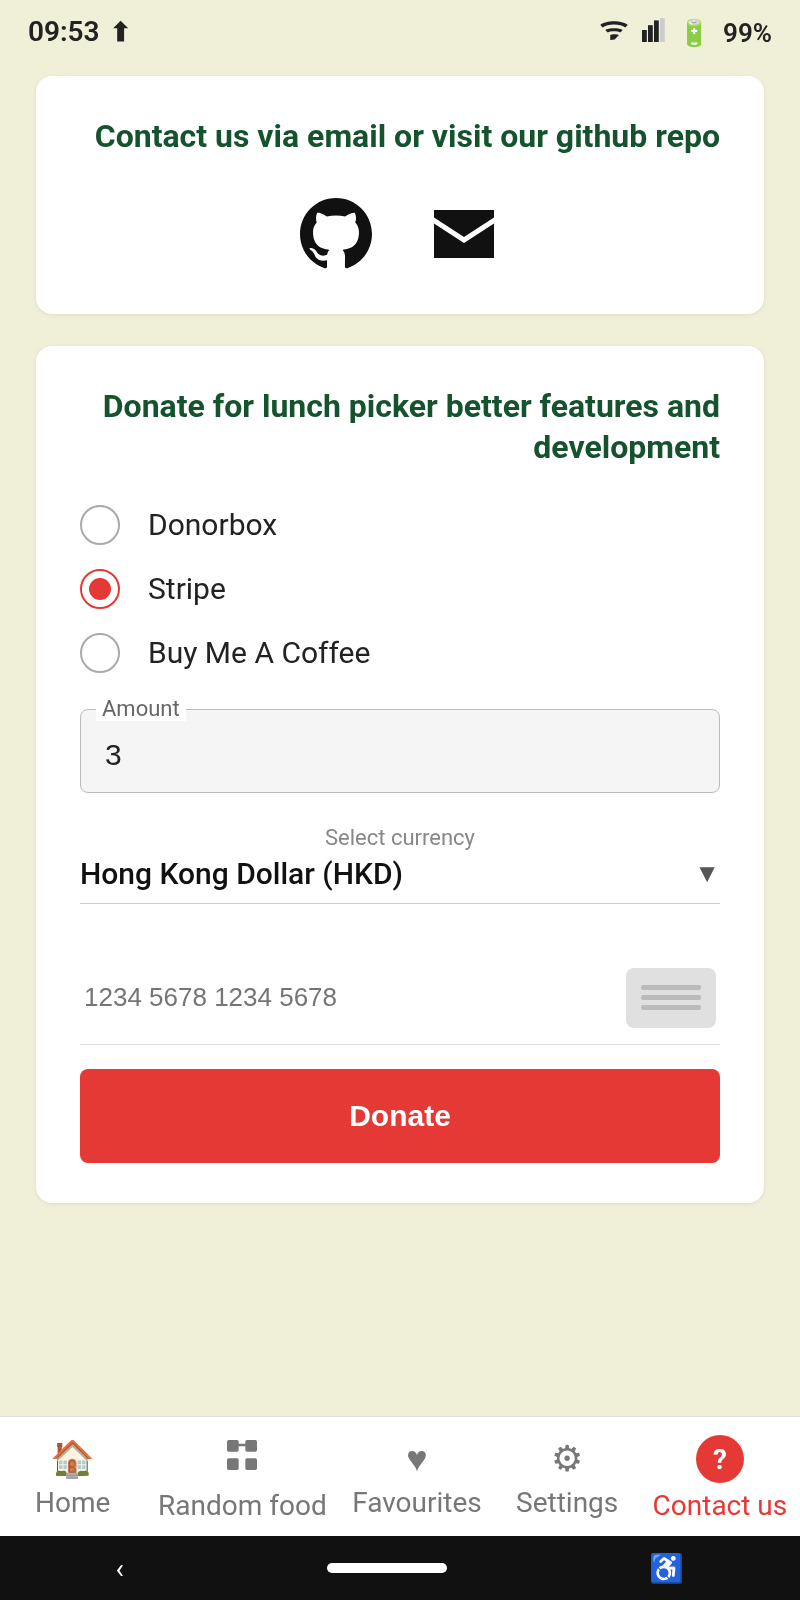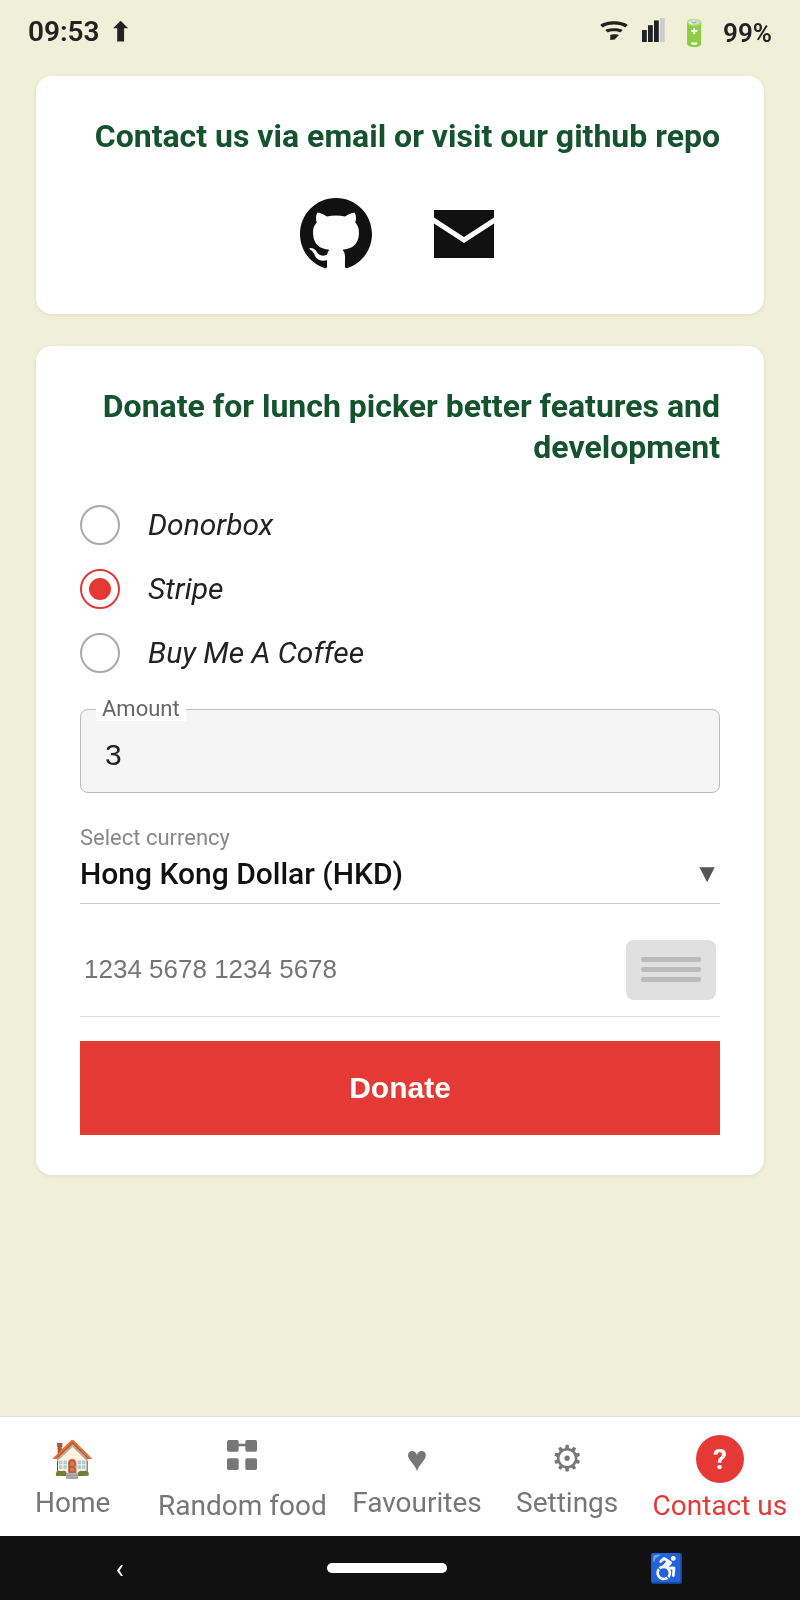--- a/index.html
+++ b/index.html
@@ -90,21 +90,20 @@
       height: 72px;
       fill: #111;
     }
 
     
     .radio-group {
       display: flex;
       flex-direction: column;
       gap: 24px;
       margin-bottom: 36px;
-      font-style: italic;
     }
     .radio-option {
       display: flex;
       align-items: center;
       gap: 28px;
       cursor: pointer;
     }
     .radio-circle {
       width: 40px;
       height: 40px;
@@ -153,21 +152,22 @@
       border-radius: 8px;
       background: #f5f5f5;
       padding: 28px 24px 20px 24px;
       font-size: 30px;
       color: #222;
       outline: none;
     }
 
     
     .currency-section {
-      margin-bottom: 20px;
+      margin-bottom: 48px;
+      text-align: center;
     }
     .currency-label {
       font-size: 22px;
       color: #888;
       margin-bottom: 6px;
     }
     .currency-select-row {
       display: flex;
       align-items: center;
       justify-content: space-between;
@@ -222,21 +222,21 @@
       background: #bbb;
       border-radius: 2px;
     }
 
     
     .donate-btn {
       width: 100%;
       background: #e53935;
       color: #fff;
       border: none;
-      border-radius: 0;
+      border-radius: 8px;
       padding: 30px;
       font-size: 30px;
       font-weight: 600;
       cursor: pointer;
       text-align: center;
     }
 
     
     .bottom-nav {
       position: fixed;

